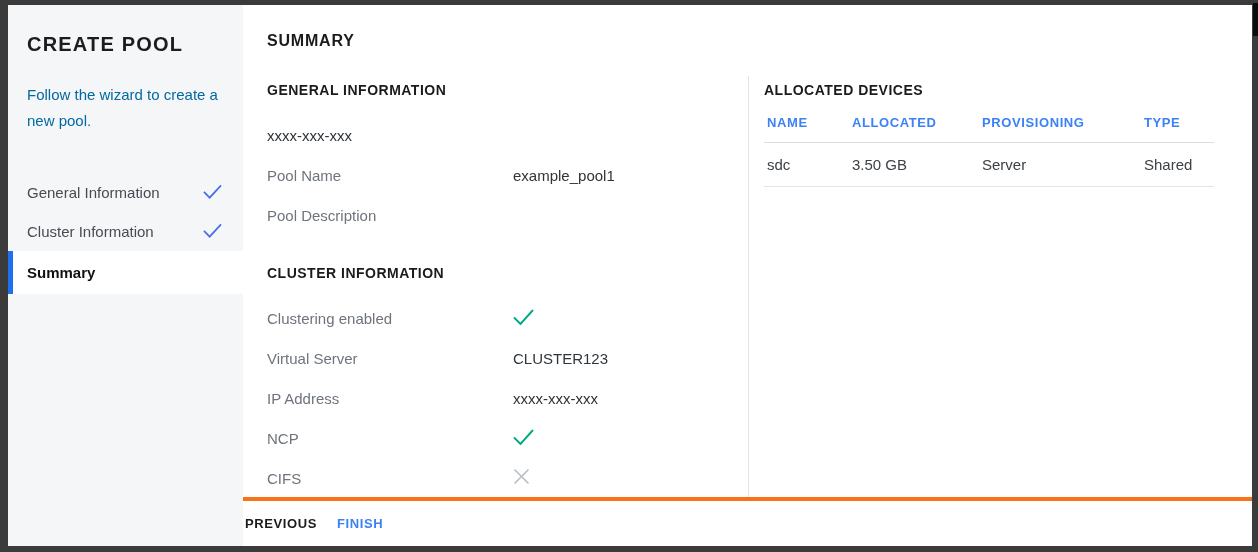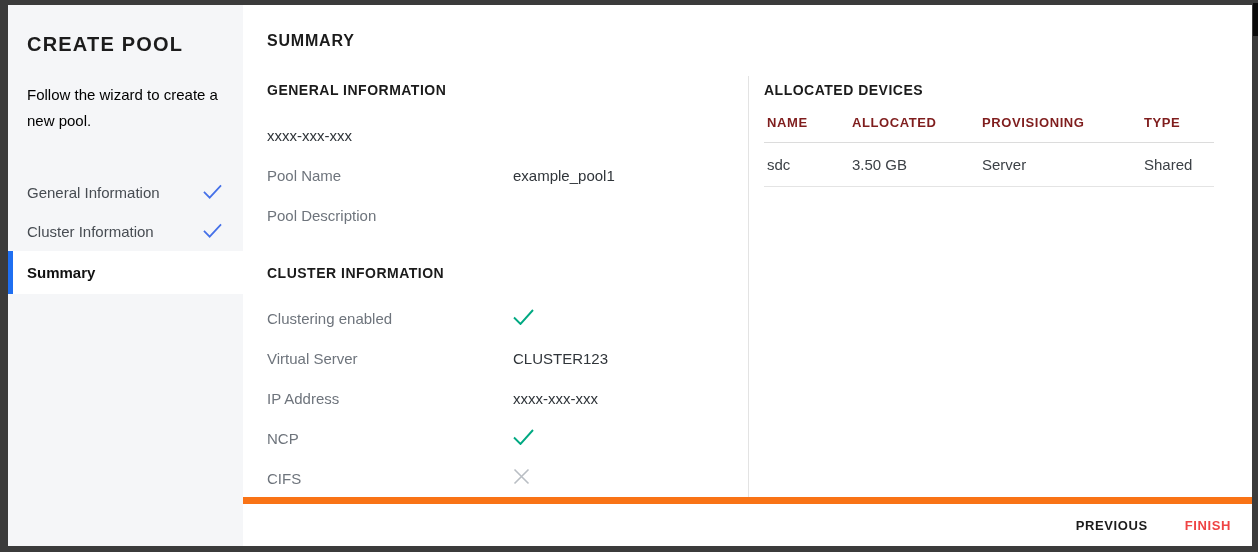--- a/index.html
+++ b/index.html
@@ -21,21 +21,21 @@
   
   .sidebar {
     width: 235px; flex-shrink: 0; background: #f5f6f8;
     padding-top: 28px;
   }
   .sidebar h1 {
     font-size: 20px; font-weight: bold; color: #1c1c1c;
     letter-spacing: 1.2px; margin: 0 19px 26px 19px;
   }
   .sidebar .desc {
-    font-size: 15px; color: #000000; line-height: 1.7;
+    font-size: 15px; color: #0369a1; line-height: 1.7;
     margin: 0 19px 40px 19px;
   }
   .steps { display: block; }
   .step {
     display: flex; align-items: center; justify-content: space-between;
     padding: 9px 21px 9px 19px; min-height: 39px; cursor: pointer;
     font-size: 15px; color: #474c52;
   }
   .step.active {
     background: #ffffff; border-left: 5px solid #1f6ff1;
@@ -70,43 +70,43 @@
   }
   .kv-label { font-size: 15px; color: #6e747c; }
   .kv-value { font-size: 15px; color: #30353a; }
 
   
   table.devices { width: 100%; border-collapse: collapse; table-layout: fixed; margin-top: 9px; }
   table.devices col.c1 { width: 85px; }
   table.devices col.c2 { width: 130px; }
   table.devices col.c3 { width: 162px; }
   table.devices th {
-    text-align: left; font-size: 13px; font-weight: bold; color: #7f1d1d;
+    text-align: left; font-size: 13px; font-weight: bold; color: #3b82f6;
     letter-spacing: 0.6px; padding: 0 0 12px 3px;
     border-bottom: 1px solid #dcdcdc;
   }
   table.devices td {
     font-size: 15px; color: #3c4146; padding: 13px 0 13px 3px;
     border-bottom: 1px solid #e4e4e4;
     margin-left: 14px;
   }
 
   
   .footer {
-    height: 49px; flex-shrink: 0; border-top: 7px solid #f97316;
-    display: flex; align-items: center; justify-content: flex-end;
-    gap: 33px; padding-right: 19px;
+    height: 49px; flex-shrink: 0; border-top: 4px solid #f97316;
+    display: flex; align-items: center; justify-content: flex-start;
+    gap: 16px; padding-right: 19px;
   }
   .footer button {
     background: none; border: none; font-family: "Liberation Sans", sans-serif;
     font-size: 13px; font-weight: bold; letter-spacing: 0.6px; cursor: pointer;
     padding: 6px 2px;
   }
   .btn-previous { color: #1b1b1b; }
-  .btn-finish { color: #ef4444; }
+  .btn-finish { color: #3b82f6; }
 </style>
 </head>
 <body>
 
 <div class="backdrop-notch"></div>
 
 <div class="modal">
 
   <aside class="sidebar">
     <h1>CREATE POOL</h1>

